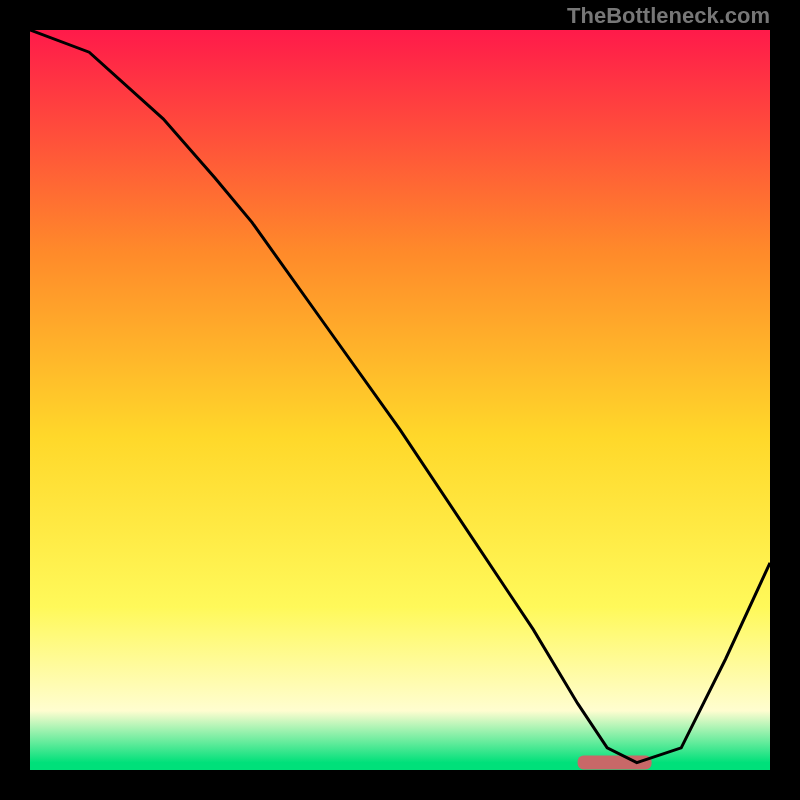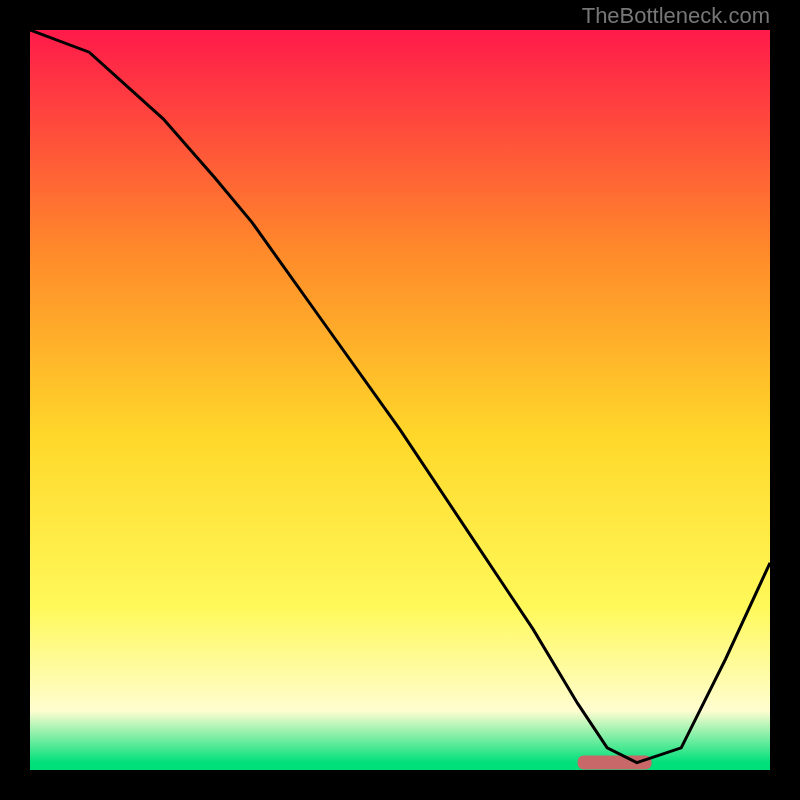--- a/index.html
+++ b/index.html
@@ -25,21 +25,21 @@
     width: 740px;
     height: 740px;
     overflow: hidden;
   }
   .attribution {
     position: absolute;
     top: 3px;
     right: 30px;
     color: #777;
     font-size: 22px;
-    font-weight: 400;
+    font-weight: 700;
   }
   svg {
     display: block;
   }
 </style>
 </head>
 <body>
 
 <div class="frame">
 

